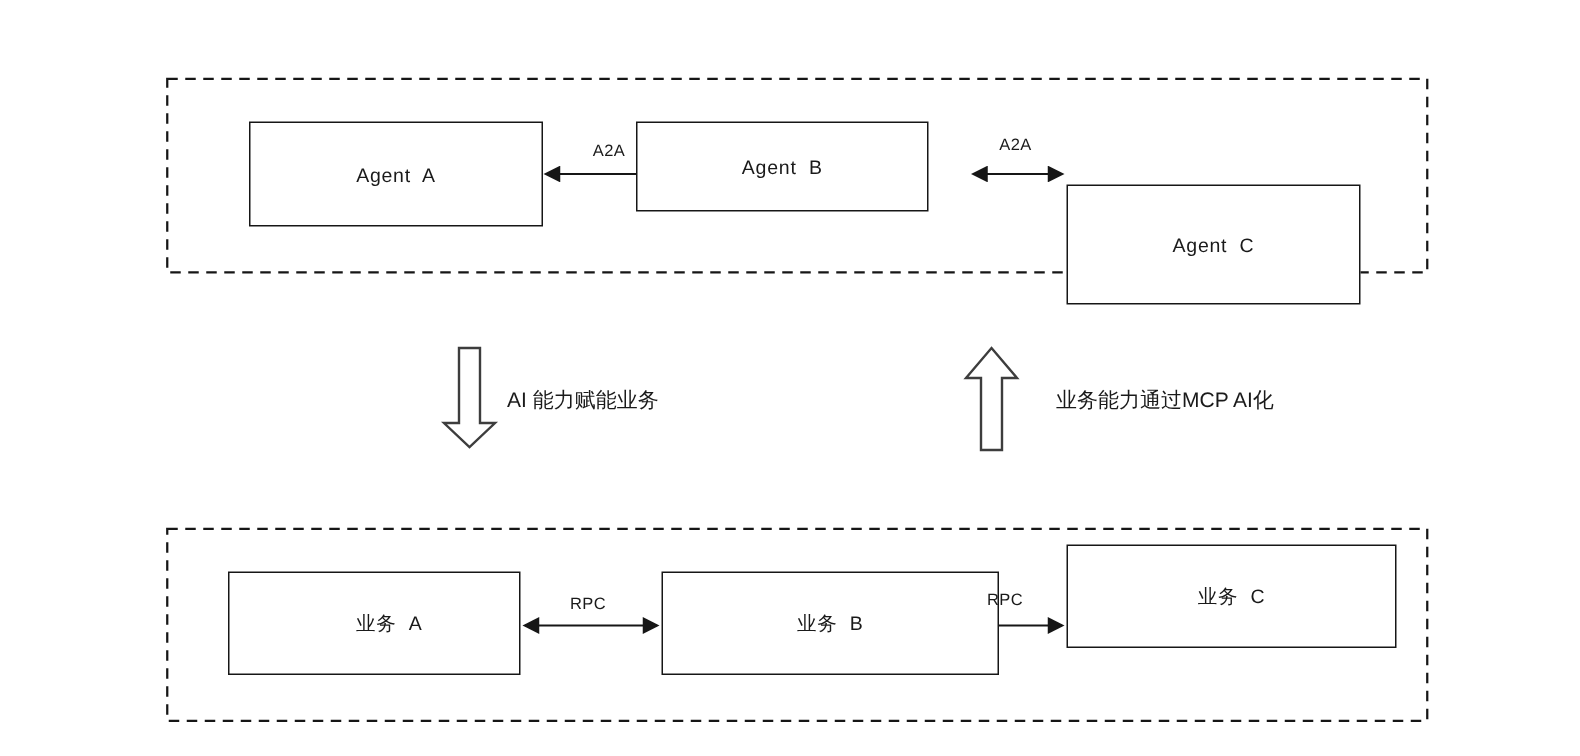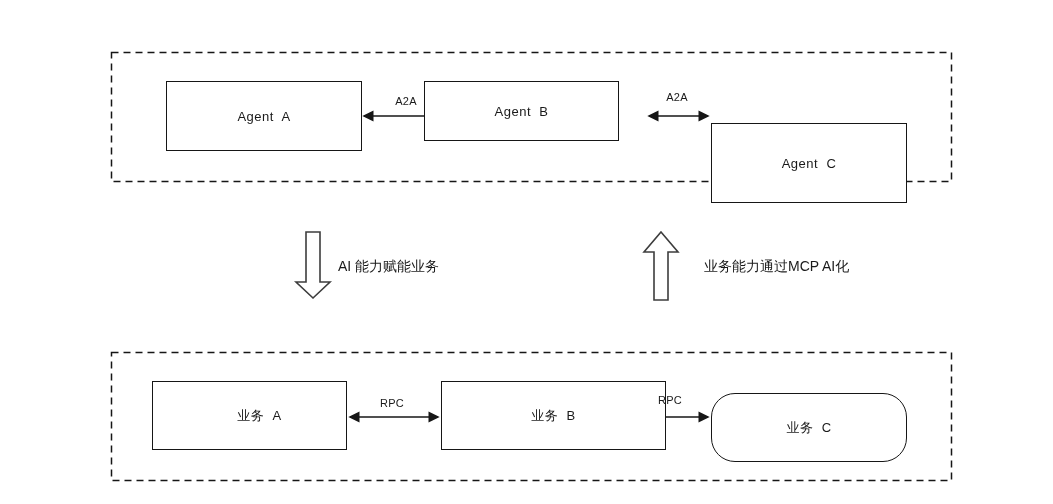--- a/index.html
+++ b/index.html
@@ -88,20 +88,20 @@
 
   <div class="flow-label" style="left:338px; top:258px;">AI 能力赋能业务</div>
   <div class="flow-label" style="left:704px; top:258px;">业务能力通过MCP AI化</div>
 
   <div class="node" style="left:152px; top:381px; width:195px; height:69px;padding-left:20px;">
     <span>业务  A</span>
   </div>
   <div class="node" style="left:441px; top:381px; width:225px; height:69px;">
     <span>业务  B</span>
   </div>
-  <div class="node" style="left:711px; top:393px; width:196px; height:69px;border-radius:24px;">
+  <div class="node" style="left:711px; top:363px; width:220px; height:69px;">
     <span>业务  C</span>
   </div>
 
   <div class="link-label" style="left:392px; top:397px;">RPC</div>
   <div class="link-label" style="left:670px; top:394px;">RPC</div>
 
 </div>
 
 </body></html>

